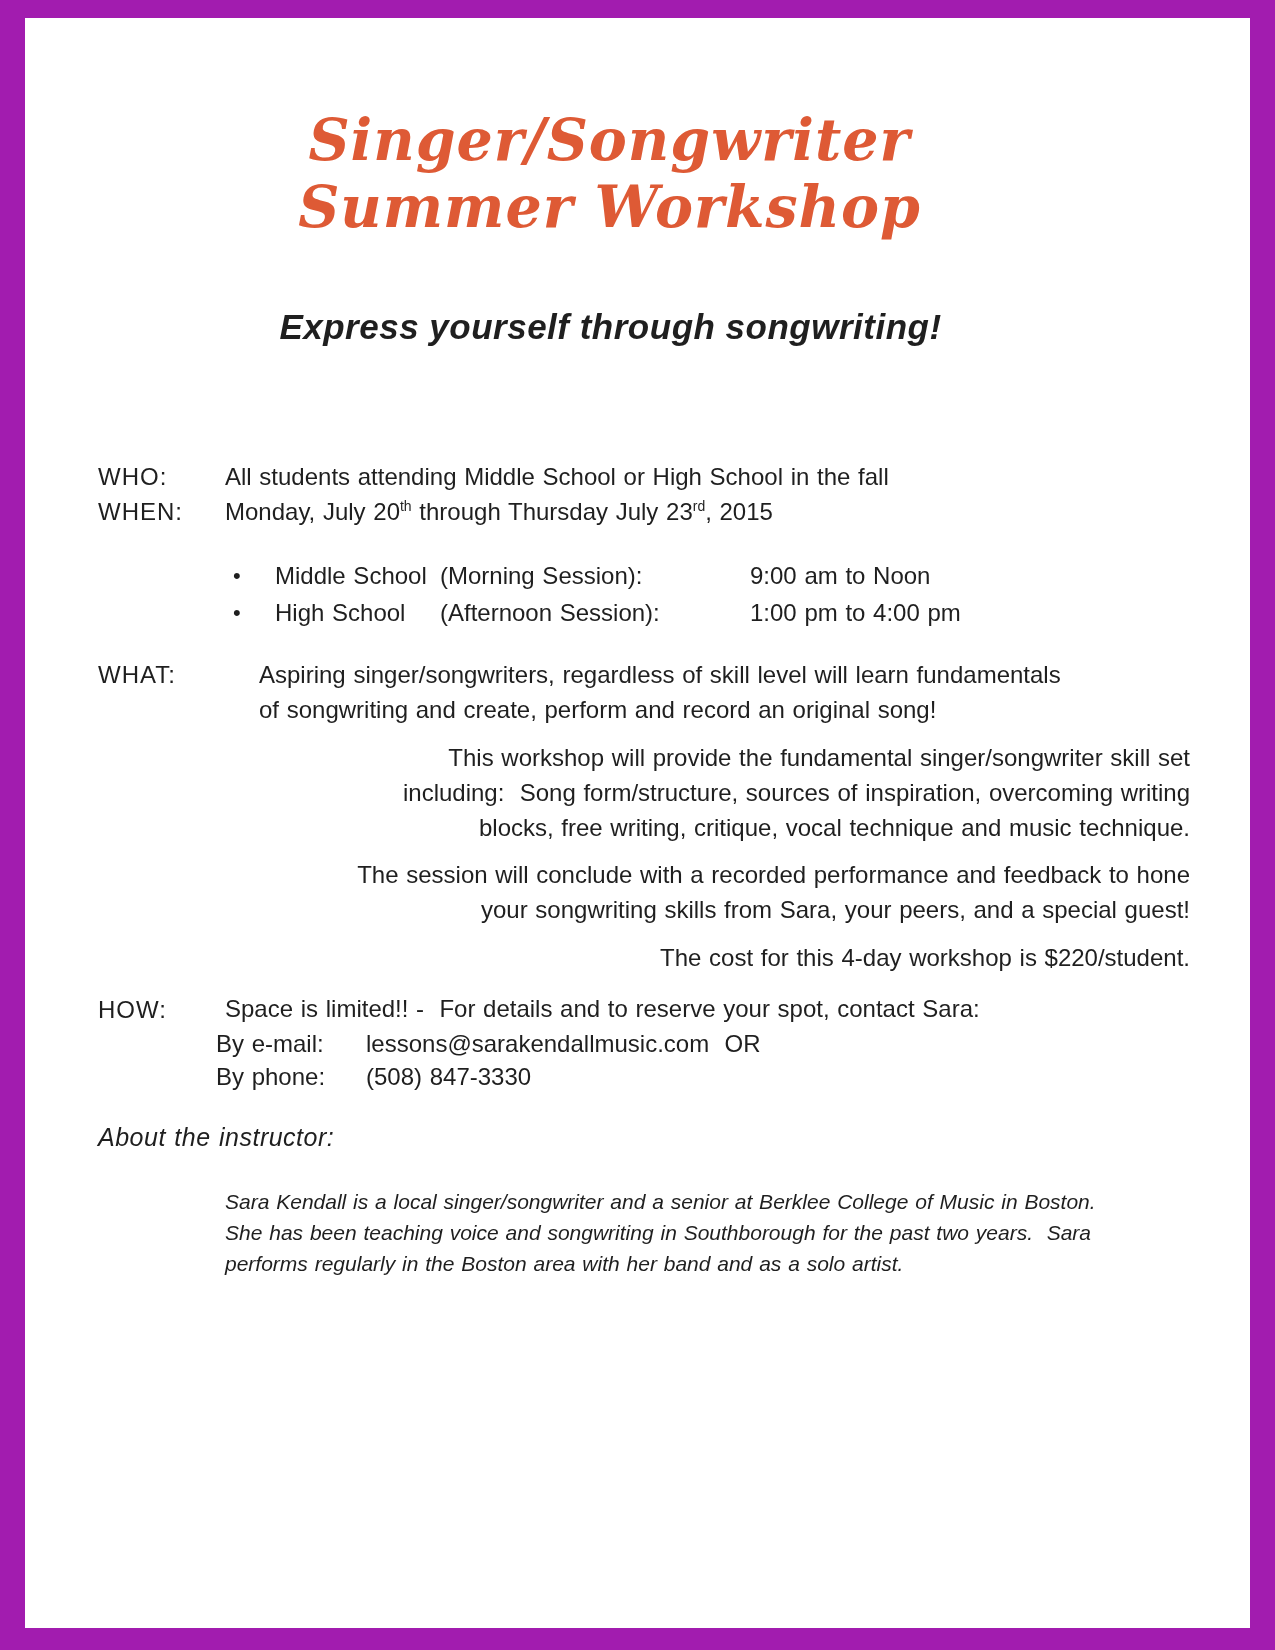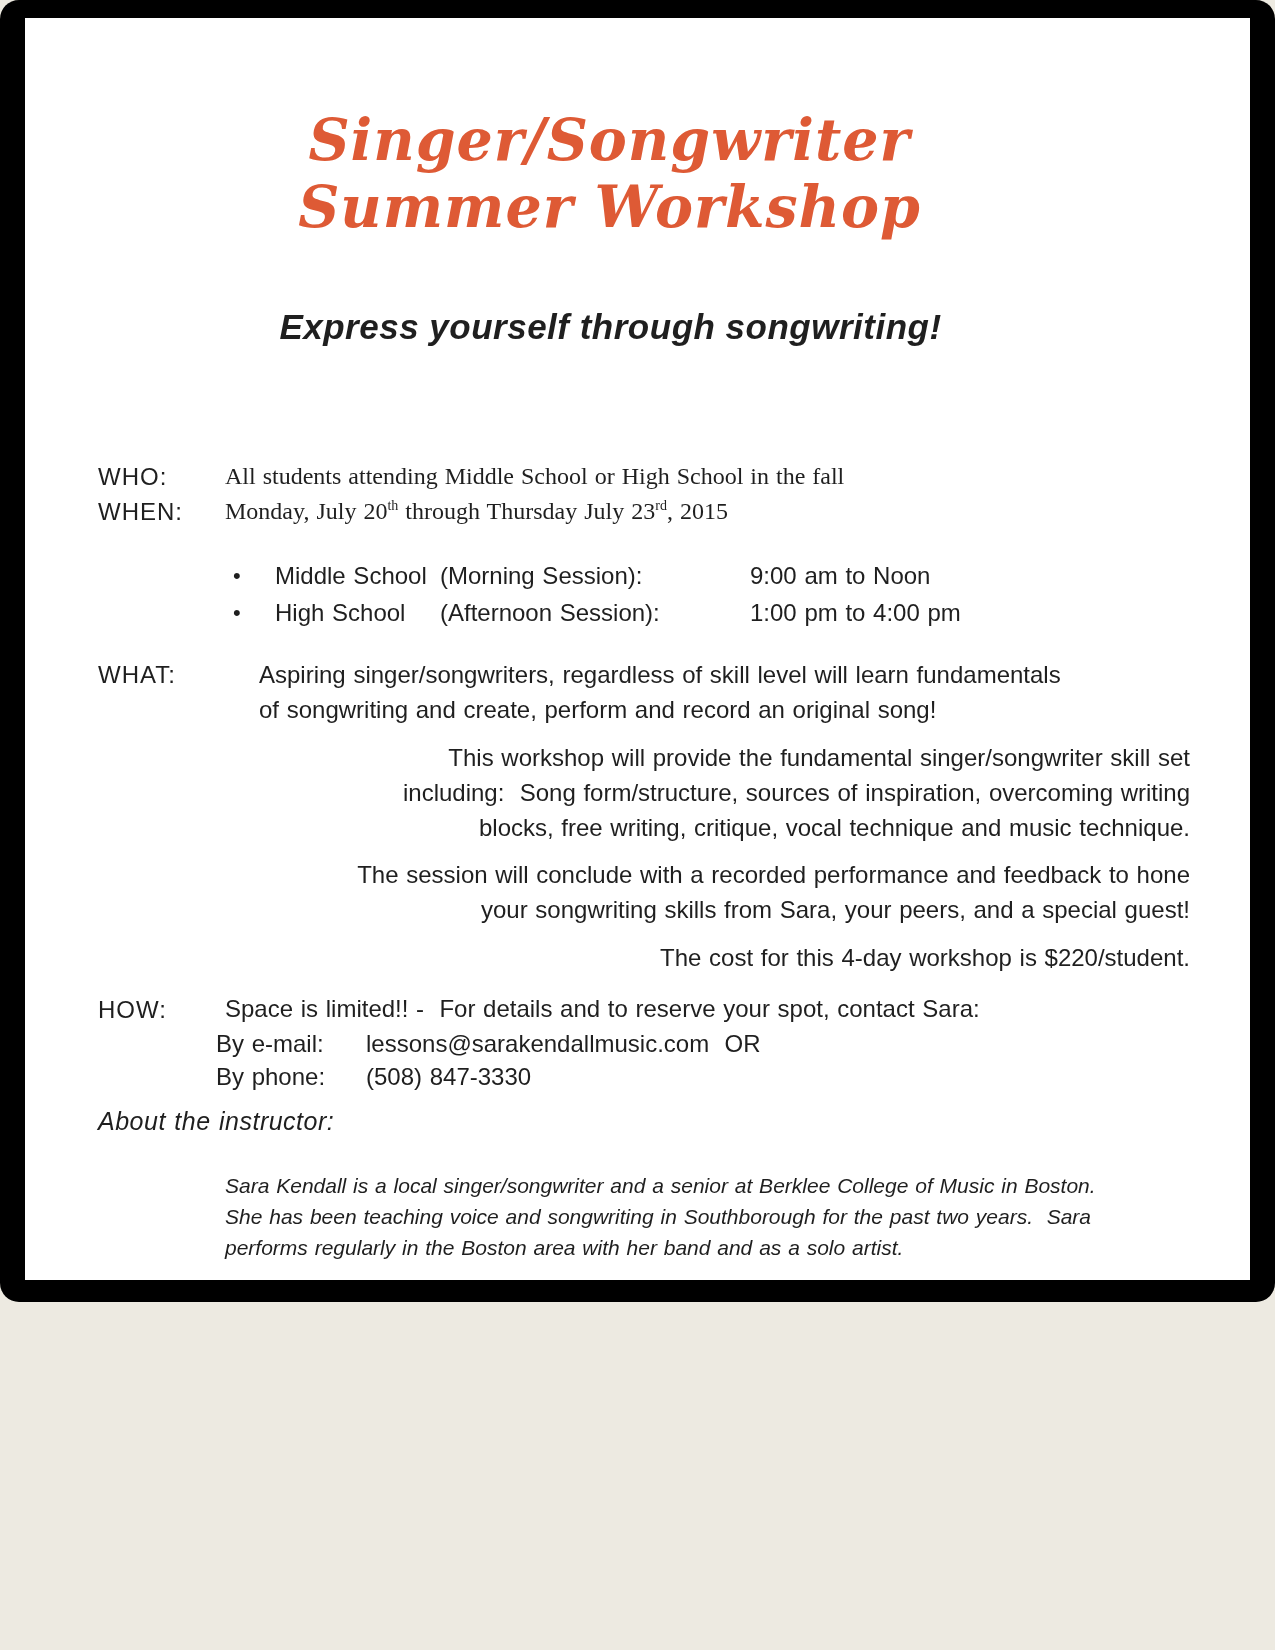--- a/index.html
+++ b/index.html
@@ -1,45 +1,45 @@
 <!DOCTYPE html>
 <html><head>
 <meta charset="utf-8">
 <style>
   html,body{margin:0;padding:0;}
   body{width:1275px;height:1650px;background:#edeae1;font-family:"Liberation Sans",sans-serif;color:#1f1f1f;}
-  .canvas{position:relative;width:1275px;height:1302px;background:#000000;overflow:hidden;border-radius:19px;}
+  .canvas{position:relative;width:1275px;height:1650px;background:#a21caf;overflow:hidden;}
   .page{position:absolute;left:25px;top:18px;right:25px;bottom:22px;background:#ffffff;}
 
   .title-block{position:absolute;top:88px;left:0;right:56px;text-align:center;}
   .title-line{font-family:"DejaVu Serif",serif;font-style:italic;font-weight:bold;
               font-size:57px;line-height:67px;color:#de5a35;letter-spacing:1px;}
   .tagline{position:absolute;top:287px;left:0;right:54px;text-align:center;
            font-style:italic;font-weight:600;font-size:35px;line-height:44px;letter-spacing:0.5px;}
 
   .body{position:absolute;left:73px;right:60px;top:441px;font-size:24px;word-spacing:1px;}
   .row{display:grid;grid-template-columns:127px 1fr;align-items:start;}
-  .kv .cell{line-height:35px;font-family:Liberation Serif, serif;}
+  .kv .cell{line-height:35px;}
   .label{line-height:35px;letter-spacing:1px;}
   sup.ord{font-size:14px;line-height:0;}
 
   .sessions{margin-left:127px;margin-top:28px;}
   .session-row{display:grid;grid-template-columns:50px 165px 310px auto;line-height:37px;}
   .bullet{font-size:22px;padding-left:8px;}
 
   .para{white-space:pre-wrap;line-height:35px;}
   .mt13{margin-top:13px;} .mt12{margin-top:12px;}
   .what-block{margin-top:26px;gap:34px;}
   .indent{margin-left:127px;text-align:right;}
 
   .how-block{margin-top:17px;}
   .how-block .para, .contact-row{line-height:33px;}
   .contact-row{display:grid;grid-template-columns:150px auto;margin-left:118px;white-space:pre-wrap;}
 
-  .about-heading{margin-top:12px;font-style:italic;font-size:25px;line-height:33px;letter-spacing:0.5px;}
+  .about-heading{margin-top:28px;font-style:italic;font-size:25px;line-height:33px;letter-spacing:0.5px;}
   .bio{margin-top:32px;margin-left:127px;font-style:italic;font-size:21px;line-height:31px;
        white-space:pre-wrap;word-spacing:1px;}
 </style>
 </head>
 <body>
 
 <div class="canvas">
   <div class="page">
 
     <div class="title-block">

